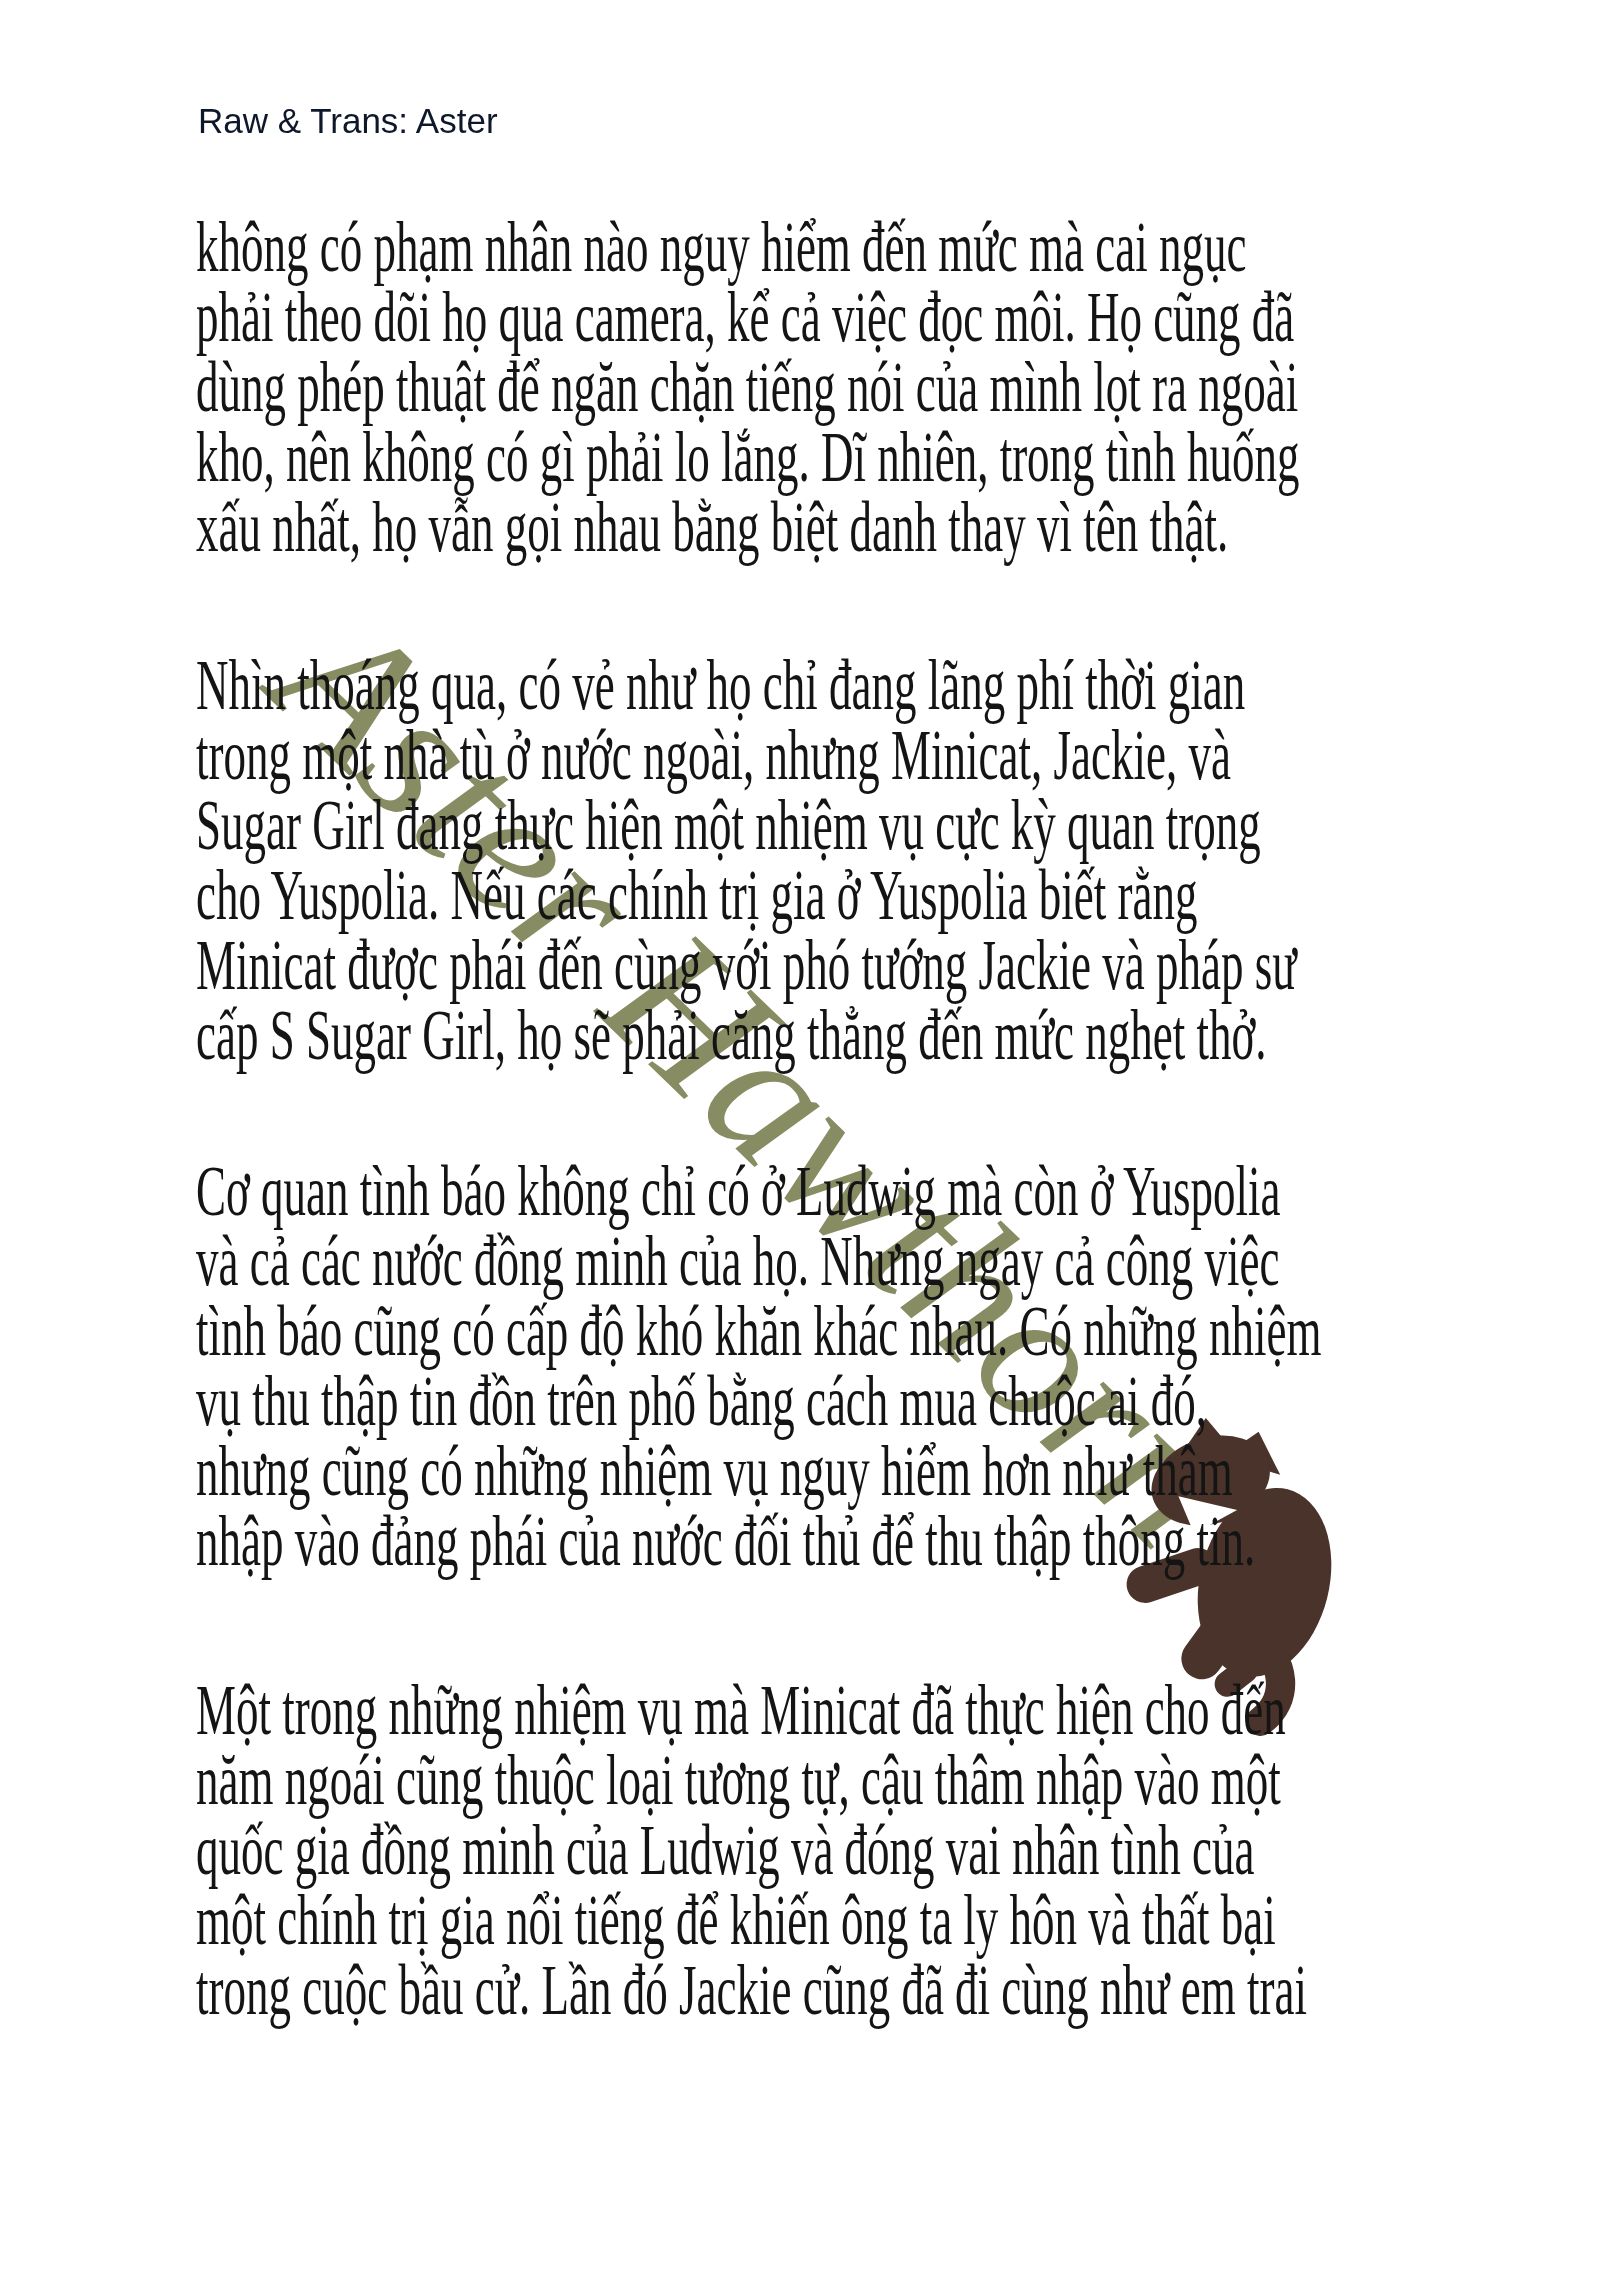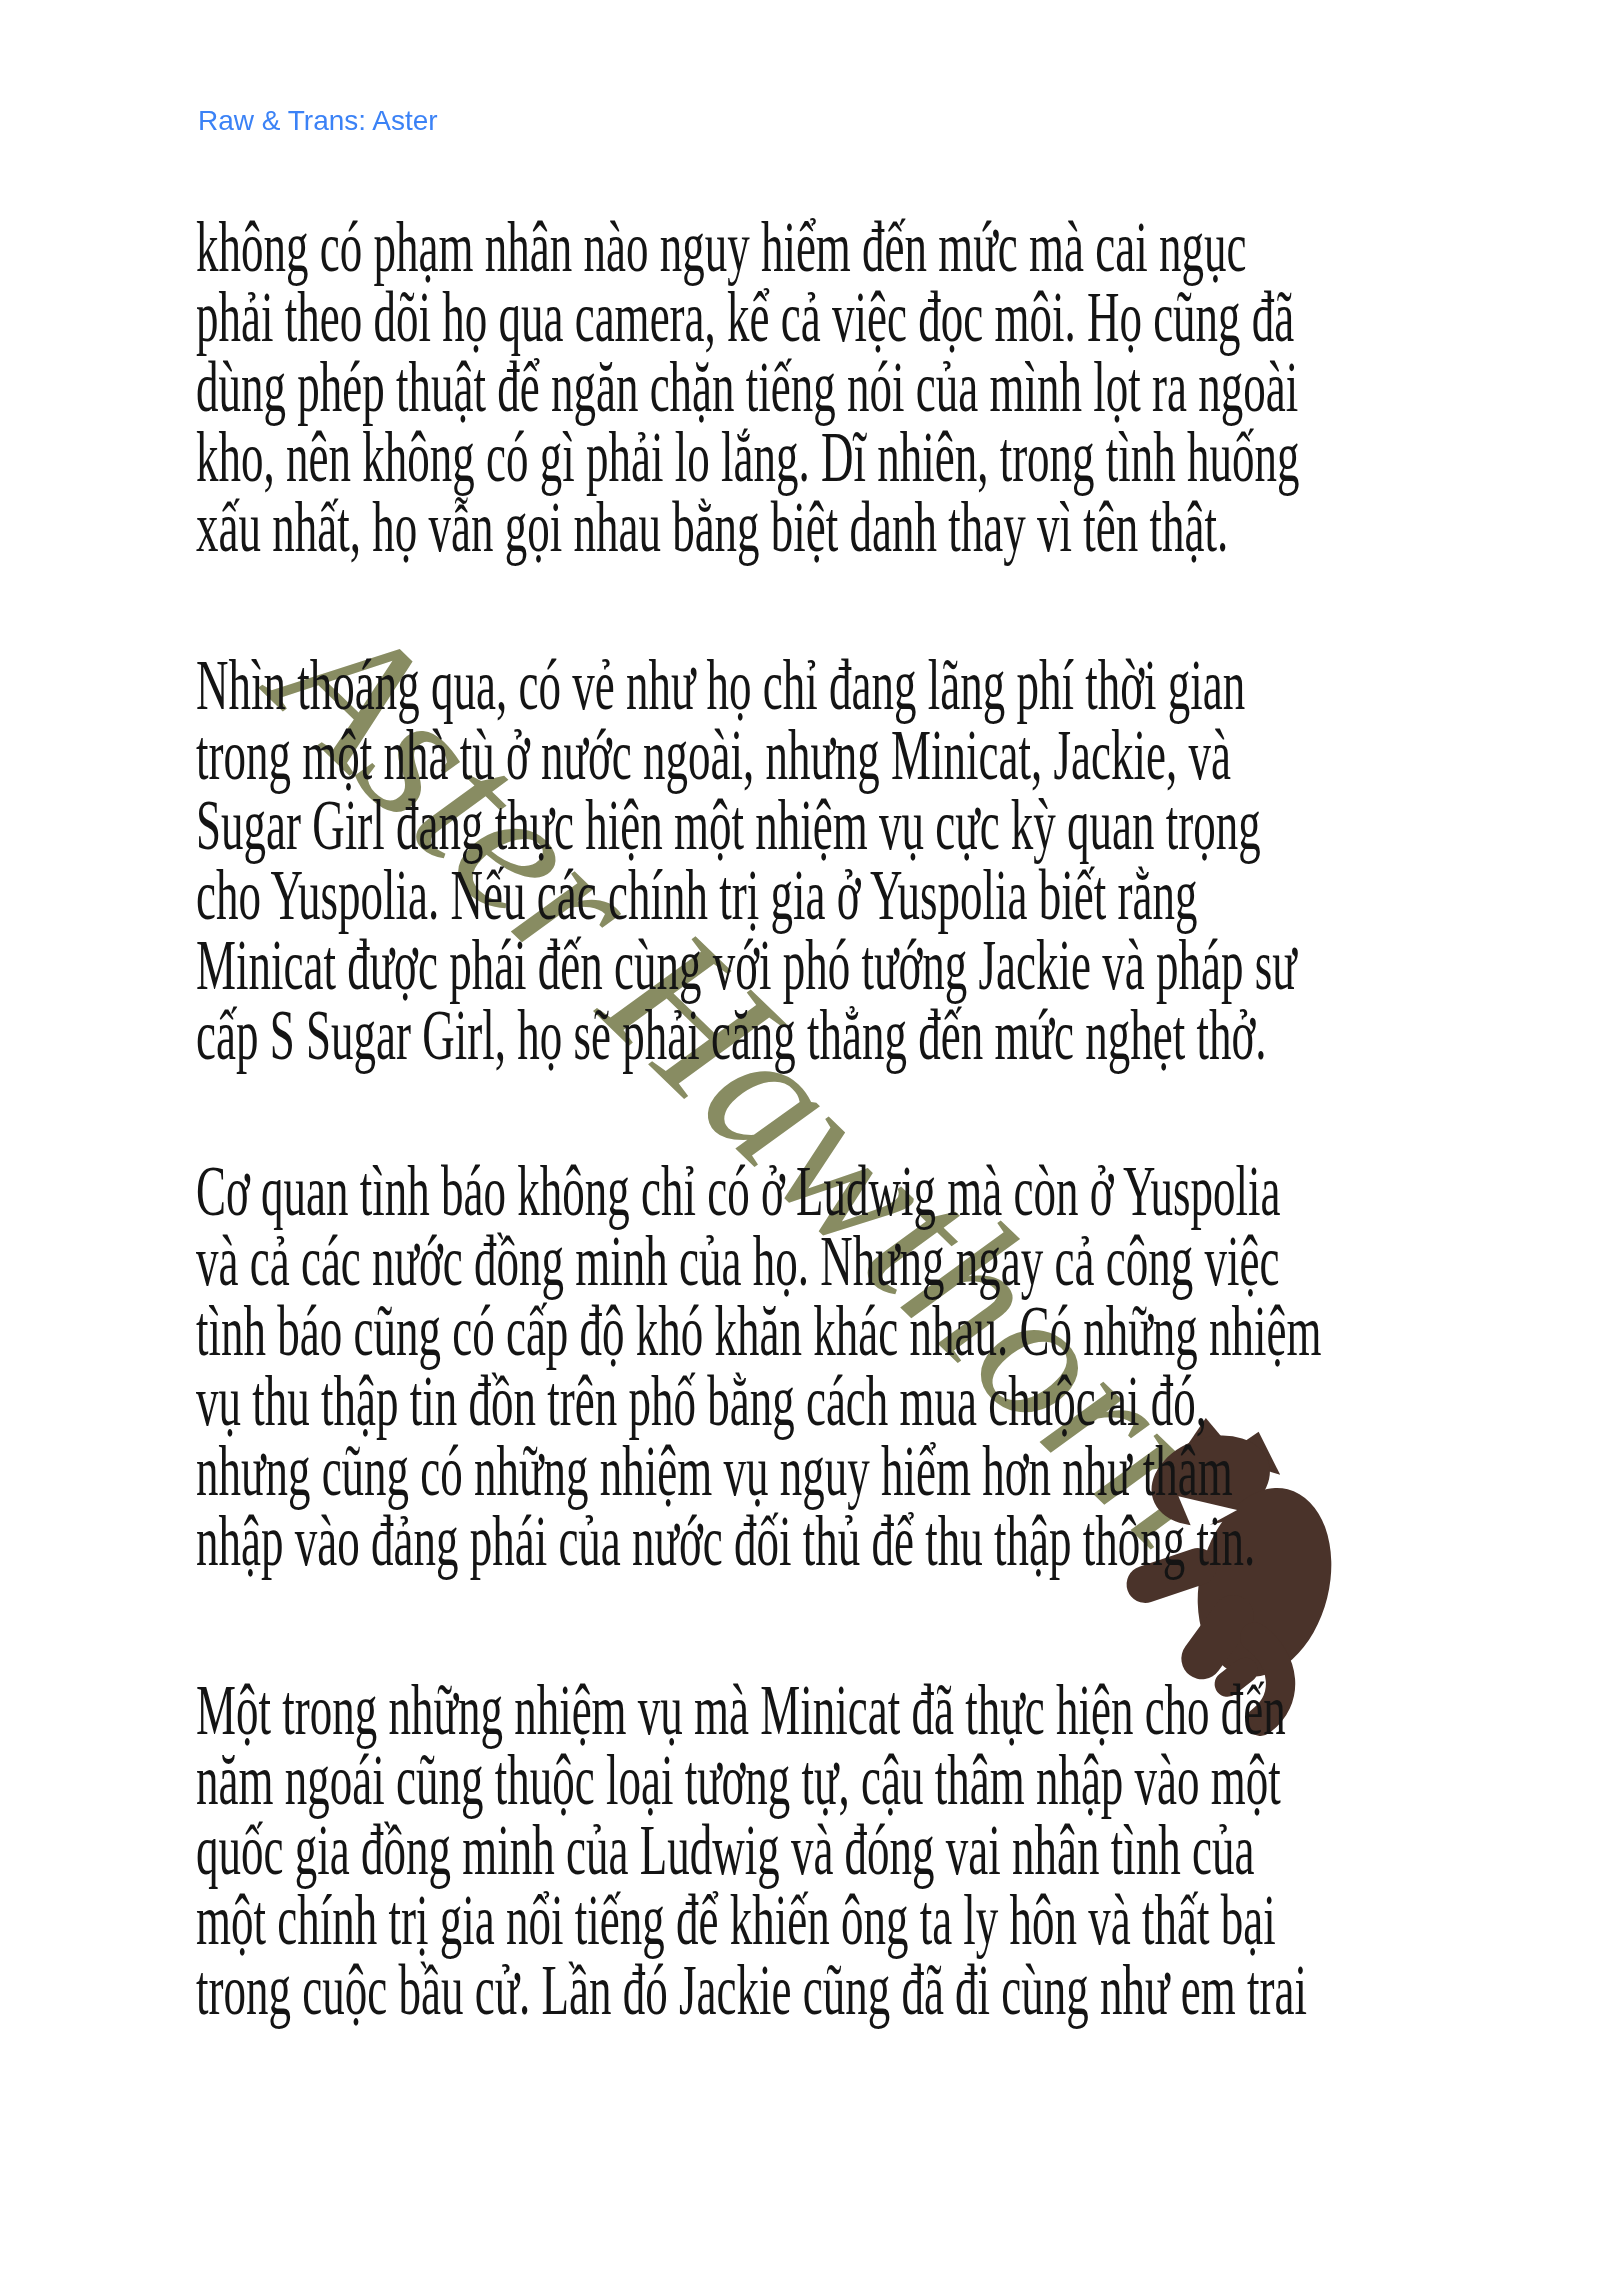--- a/index.html
+++ b/index.html
@@ -7,21 +7,21 @@
     position:relative;
     width:1621px;height:2293px;
     background:#ffffff;
     overflow:hidden;
     font-family:"Liberation Serif","DejaVu Serif",serif;
   }
   
   .credit{
     position:absolute;left:198px;top:102px;
     font-family:"Liberation Sans","DejaVu Sans",sans-serif;
-    font-size:28px;line-height:37px;color:#3b82f6;
+    font-size:35px;line-height:37px;color:#0f172a;
     z-index:4;
   }
   
   .watermark{
     position:absolute;left:377px;top:580px;
     transform:rotate(44deg);
     transform-origin:0 0;
     font-style:italic;
     font-size:191px;line-height:191px;
     white-space:nowrap;

